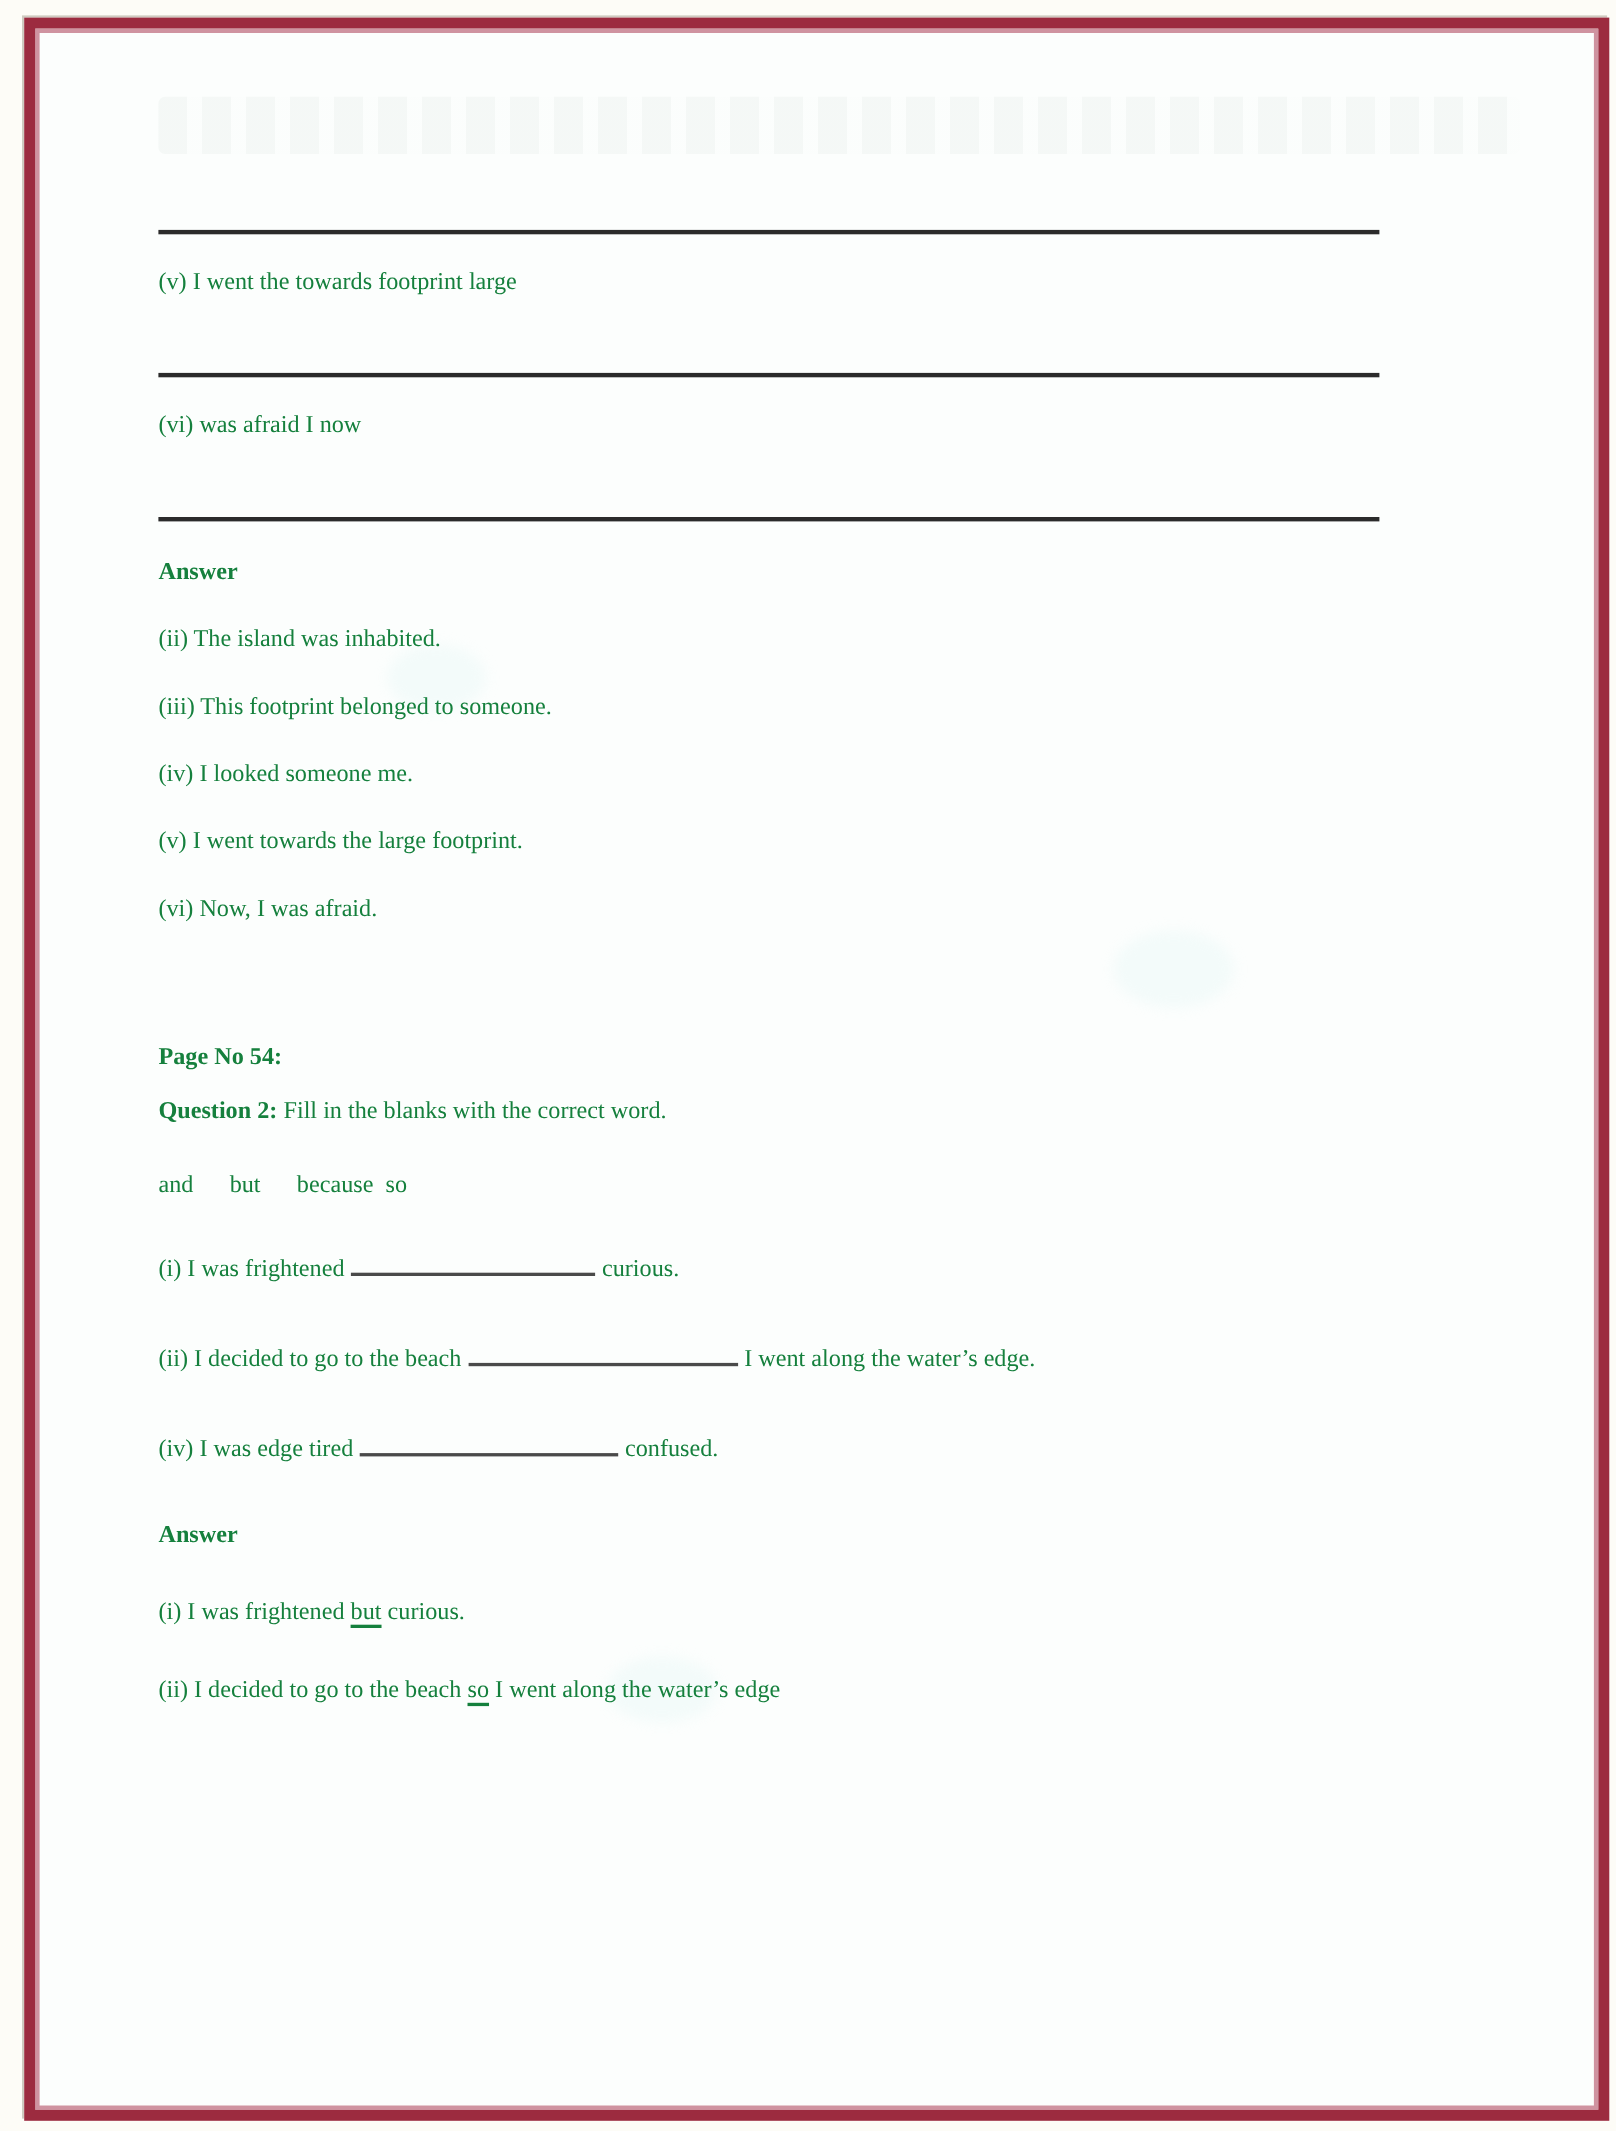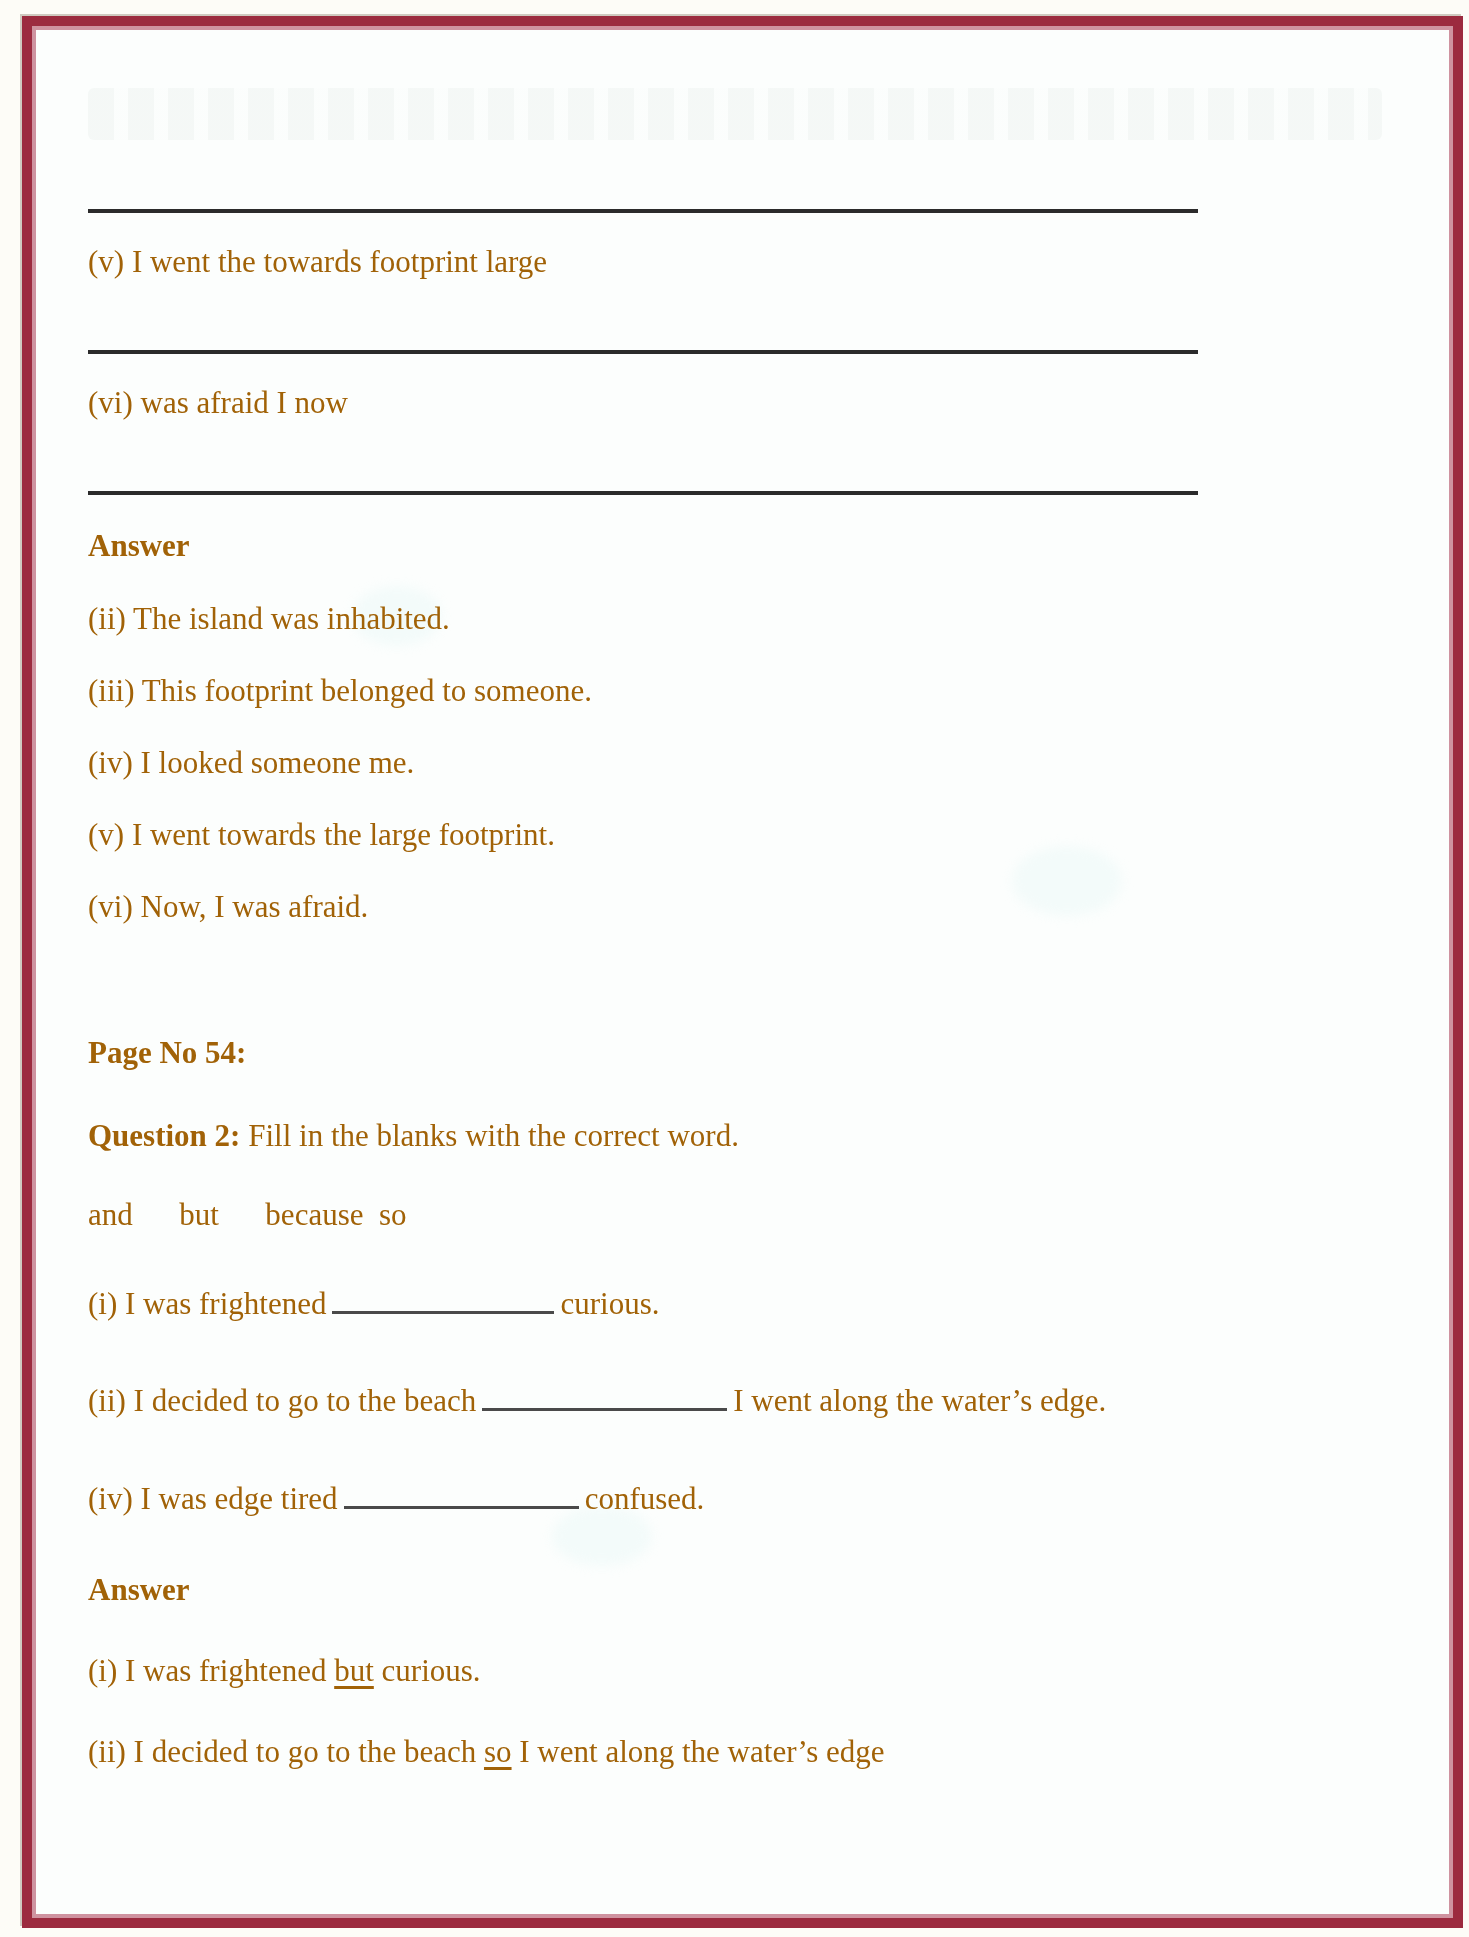--- a/index.html
+++ b/index.html
@@ -22,23 +22,23 @@
     right: 6px;
     bottom: 9px;
     background: #fcfefd;
     border: 10px solid #9c2b3f;
     box-shadow: inset 0 0 0 4px #cf93a0, -2px -2px 0 rgba(120,110,90,.35);
     box-sizing: border-box;
   }
   .content {
     position: absolute;
     left: 0; top: 0; right: 0; bottom: 0;
-    padding: 0 71px 0 56px;
-    color: #a16207;
-    font-size: 31px;
+    padding: 0 71px 0 112px;
+    color: #15803d;
+    font-size: 22px;
   }
   .watermark-band {
     height: 52px;
     margin-top: 62px;
     background: repeating-linear-gradient(
       90deg,
       rgba(222,230,226,0.55) 0px, rgba(222,230,226,0.55) 26px,
       rgba(246,250,248,0.3) 26px, rgba(246,250,248,0.3) 40px
     );
     opacity: .45;
@@ -60,21 +60,21 @@
   .rule.r3 { margin-top: 70px; }
   p { margin: 0; }
   .prompt-item { margin-top: 30px; line-height: 1.2; }
   .answer-heading { margin-top: 32px; font-weight: bold; line-height: 1.2; }
   .answer-item { margin-top: 35px; line-height: 1.2; }
   .page-heading {
     margin-top: 108px;
     font-weight: bold;
     line-height: 1.2;
   }
-  .question-line { margin-top: 46px; line-height: 1.2; }
+  .question-line { margin-top: 22px; line-height: 1.2; }
   .q-label { font-weight: bold; }
   .word-bank {
     margin-top: 42px;
     white-space: pre-wrap;
     line-height: 1.2;
   }
   .fill-item {
     margin-top: 44px;
     line-height: 1.72;
     text-align: justify;

